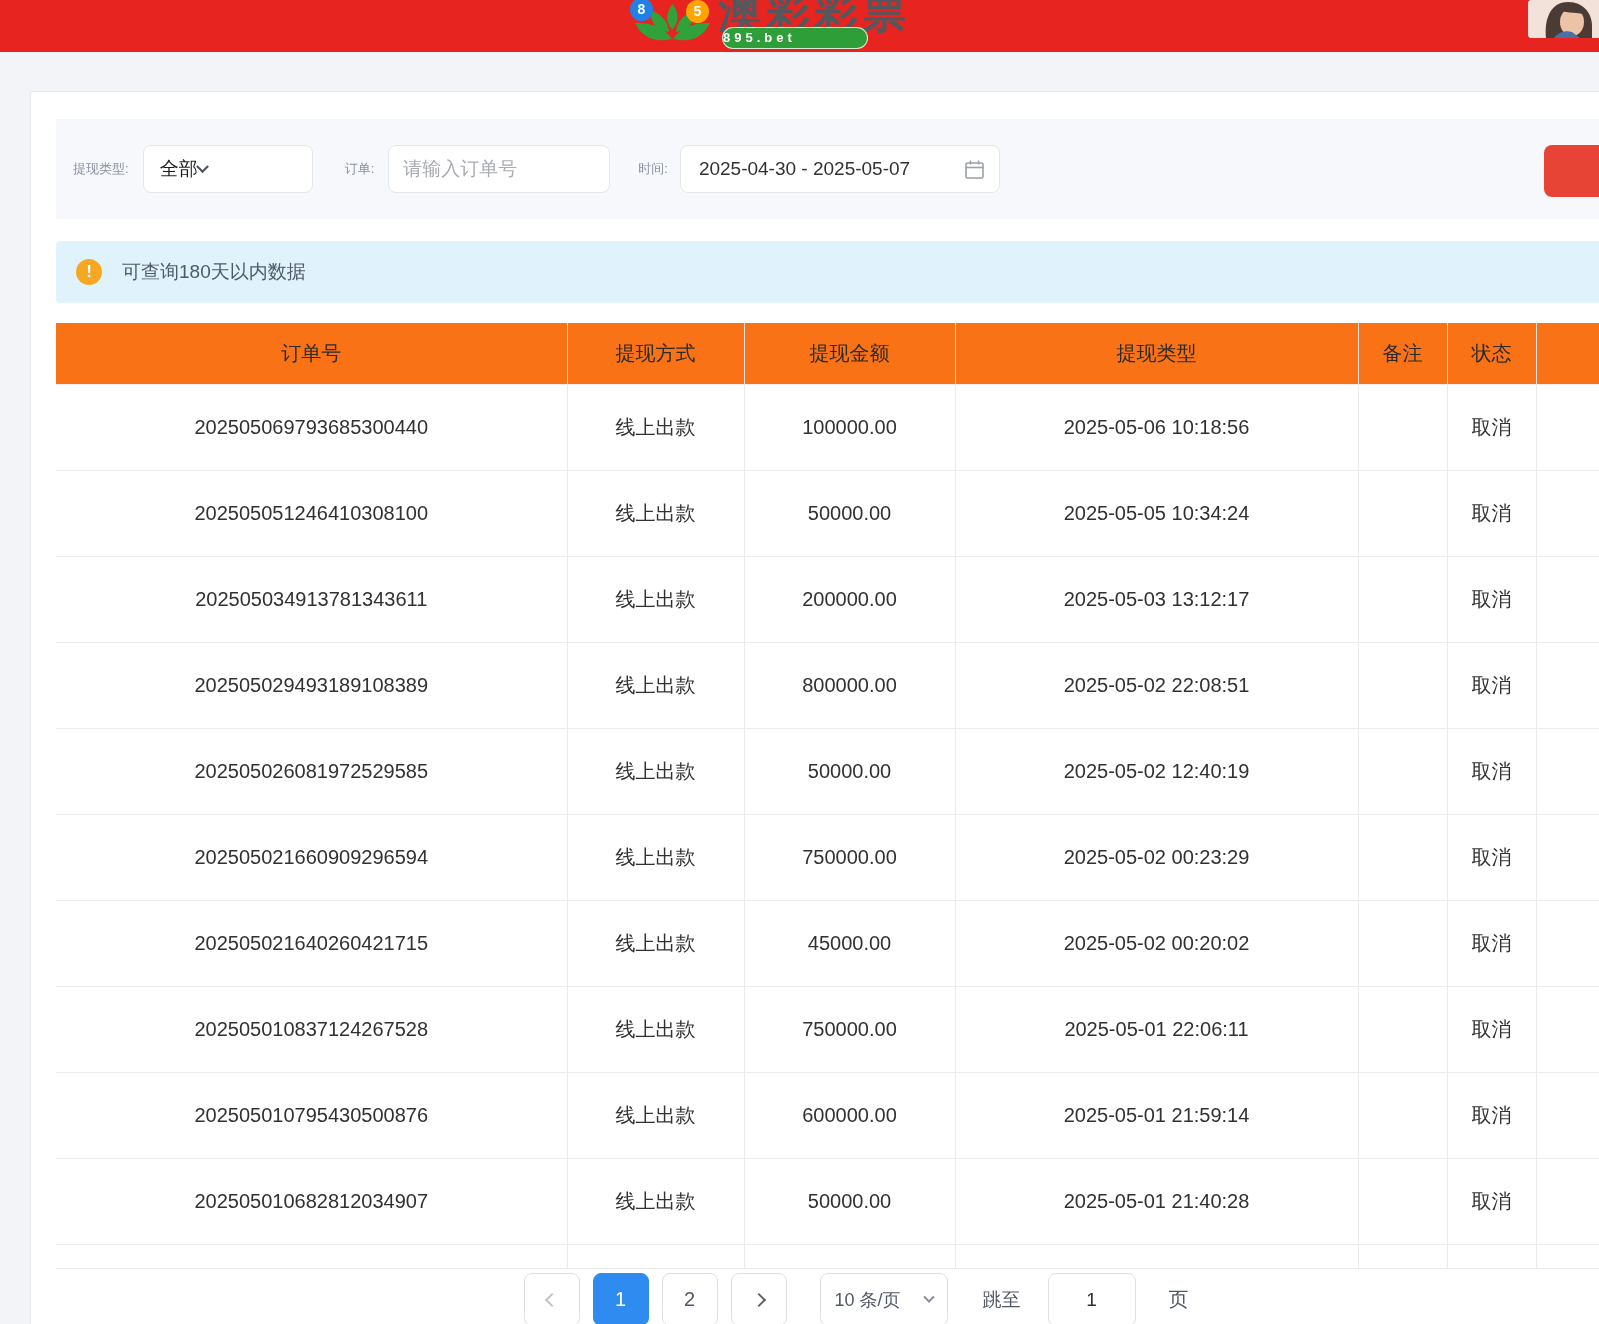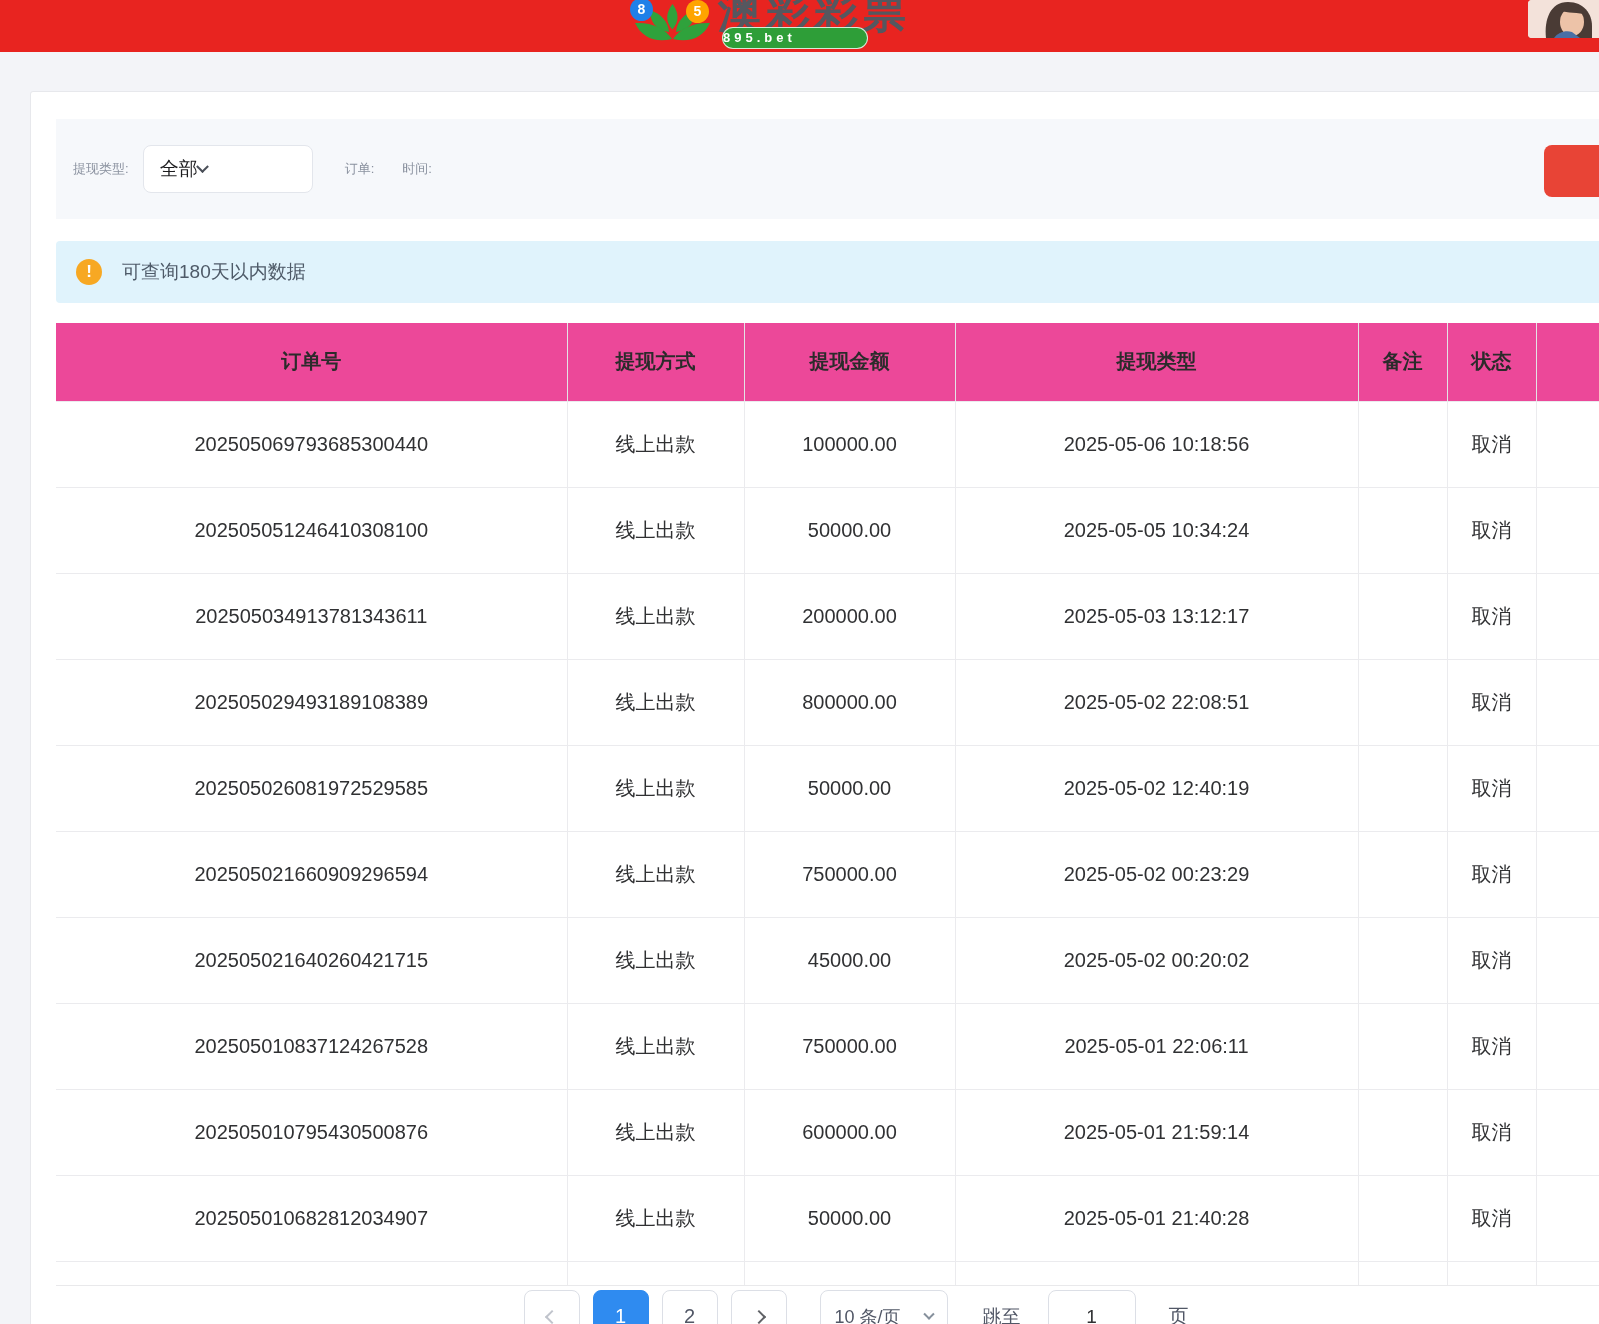--- a/index.html
+++ b/index.html
@@ -92,21 +92,21 @@
   
   table.wtable {
     margin-top:20px; width:1600px; border-collapse:collapse; table-layout:fixed;
   }
   .wtable th, .wtable td {
     text-align:center; border-right:1px solid #ebebee; border-bottom:1px solid #ebebee;
     overflow:hidden; white-space:nowrap;
   }
   .wtable th:last-child, .wtable td:last-child { border-right:none; }
   .wtable thead th {
-    background:#ec4899; height:78px; font-size:20px; font-weight:bold; color:#2b2b2b;
+    background:#f97316; height:61px; font-size:20px; font-weight:normal; color:#2b2b2b;
     border-right-color:#e3e3e5;
   }
   .wtable tbody td { height:86px; font-size:20px; color:#303133; background:#fff; }
   .wtable .stub td { height:24px; border-bottom:1px solid #e9e9eb; }
   .c0{width:511px}.c1{width:177px}.c2{width:211px}.c3{width:403px}.c4{width:89px}.c5{width:89px}.c6{width:120px}
 
   
   .pager {
     width:1600px; margin-top:2px; height:58px;
     display:flex; align-items:center; justify-content:center; gap:13px;
@@ -167,22 +167,34 @@
 <div class="card">
 
   <div class="filter-bar">
     <span class="f-label">提现类型:</span>
     <div class="box type-select">
       <span class="val">全部</span>
       <span class="chev chev-down"></span>
     </div>
 
     <span class="f-label order-label">订单:</span>
+    <div class="box order-input">
+      <input type="text" placeholder="请输入订单号" style="">
+    </div>
 
     <span class="f-label time-label">时间:</span>
+    <div class="box date-box">
+      <span class="val">2025-04-30 - 2025-05-07</span>
+      <svg width="21" height="21" viewBox="0 0 21 21" fill="none" stroke="#9aa0a8" stroke-width="1.6">
+        <rect x="2" y="4" width="17" height="15" rx="1.5"></rect>
+        <line x1="2" y1="8.5" x2="19" y2="8.5"></line>
+        <line x1="6.5" y1="1.5" x2="6.5" y2="5.5"></line>
+        <line x1="14.5" y1="1.5" x2="14.5" y2="5.5"></line>
+      </svg>
+    </div>
 
     <button class="search-btn"></button>
   </div>
 
   <div class="notice">
     <span class="warn-ic">!</span>
     <span class="notice-text">可查询180天以内数据</span>
   </div>
 
   <table class="wtable">

